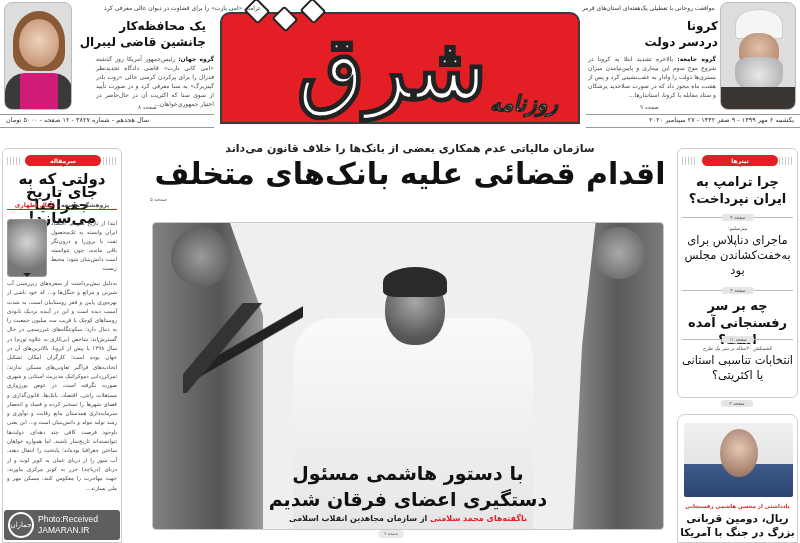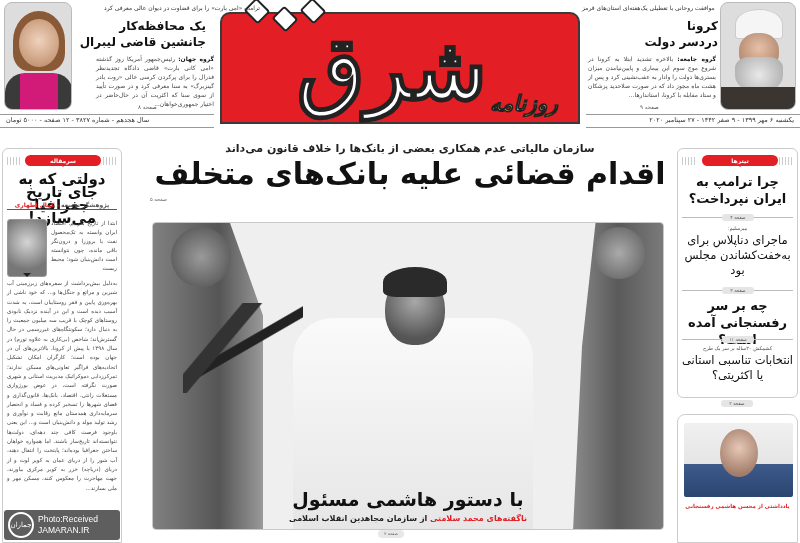--- a/index.html
+++ b/index.html
@@ -17,21 +17,21 @@
     position: absolute; width: 20px; height: 18px; background: #fff; border: 2px solid #222;
     transform: rotate(45deg); border-radius: 3px;
   }
   .logo-main {
     position: absolute; left: 20px; top: 4px; width: 300px; height: 100px;
     font-family: "DejaVu Serif", serif; font-size: 88px; line-height: 100px; font-weight: bold;
     color: #fff; -webkit-text-stroke: 2px #222; text-align: center; letter-spacing: -2px;
   }
   .logo-sub {
     position: absolute; right: 20px; bottom: 6px; font-family: "DejaVu Serif", serif; font-weight: bold;
-    font-size: 22px; color: #fde047; -webkit-text-stroke: 1px #222; font-style: italic;
+    font-size: 22px; color: #fef9c3; -webkit-text-stroke: 1px #222; font-style: italic;
   }
   .teaser-photo-box {
     position: absolute; top: 2px; width: 68px; height: 108px; border: 1px solid #bbb; border-radius: 8px;
     overflow: hidden; background: #ddd;
   }
   .teaser-kicker { position: absolute; top: 4px; font-size: 6px; color: #333; white-space: nowrap; }
   .teaser-title { position: absolute; font-size: 12px; font-weight: bold; text-align: right; line-height: 16px; color: #111; }
   .teaser-body { position: absolute; font-size: 6px; line-height: 9px; color: #444; text-align: justify; }
   .teaser-body b { color: #111; }
   .teaser-page { position: absolute; font-size: 5.5px; color: #555; }
@@ -220,20 +220,21 @@
   <div class="photo-bed"></div>
   <div class="photo-patient-head"></div>
   <div class="photo-patient-hair"></div>
   <div class="photo-person-left"></div>
   <div class="photo-person-left-head"></div>
   <div class="photo-microphones"></div>
   <div class="photo-person-right"></div>
   <div class="photo-person-right-head"></div>
   <div class="photo-caption-wrap">
     <div class="photo-head1">با دستور هاشمی مسئول</div>
+    <div class="photo-head2">دستگیری اعضای فرقان شدیم</div>
     <div class="photo-sub">
       <span class="red">ناگفته‌های محمد سلامتی</span><span> از سازمان مجاهدین انقلاب اسلامی</span>
     </div>
   </div>
 </div>
 <div class="photo-page">صفحه ۲</div>
 
 <div class="left-col">
   <div class="col-hatch" style="left:4px;"></div>
   <div class="col-hatch" style="right:4px;"></div>
@@ -275,13 +276,14 @@
   <div class="rc-kicker" style="top:196px;">کشمکش ۲۰ساله بر سر یک طرح</div>
   <div class="rc-item-title" style="top:204px;font-size:11.5px;line-height:15px;font-weight:normal;">انتخابات تناسبی استانی یا اکثریتی؟</div>
 </div>
 <div class="rc-page" style="left:721px;top:400px;">صفحه ۲</div>
 
 <div class="right-box2">
   <div class="rb2-photo">
     <div class="rb2-face"></div>
   </div>
   <div class="rb2-kicker">یادداشتی از محسن هاشمی رفسنجانی</div>
+  <div class="rb2-title">ریال، دومین قربانی بزرگ در جنگ با آمریکا</div>
 </div>
 
 </body></html>

